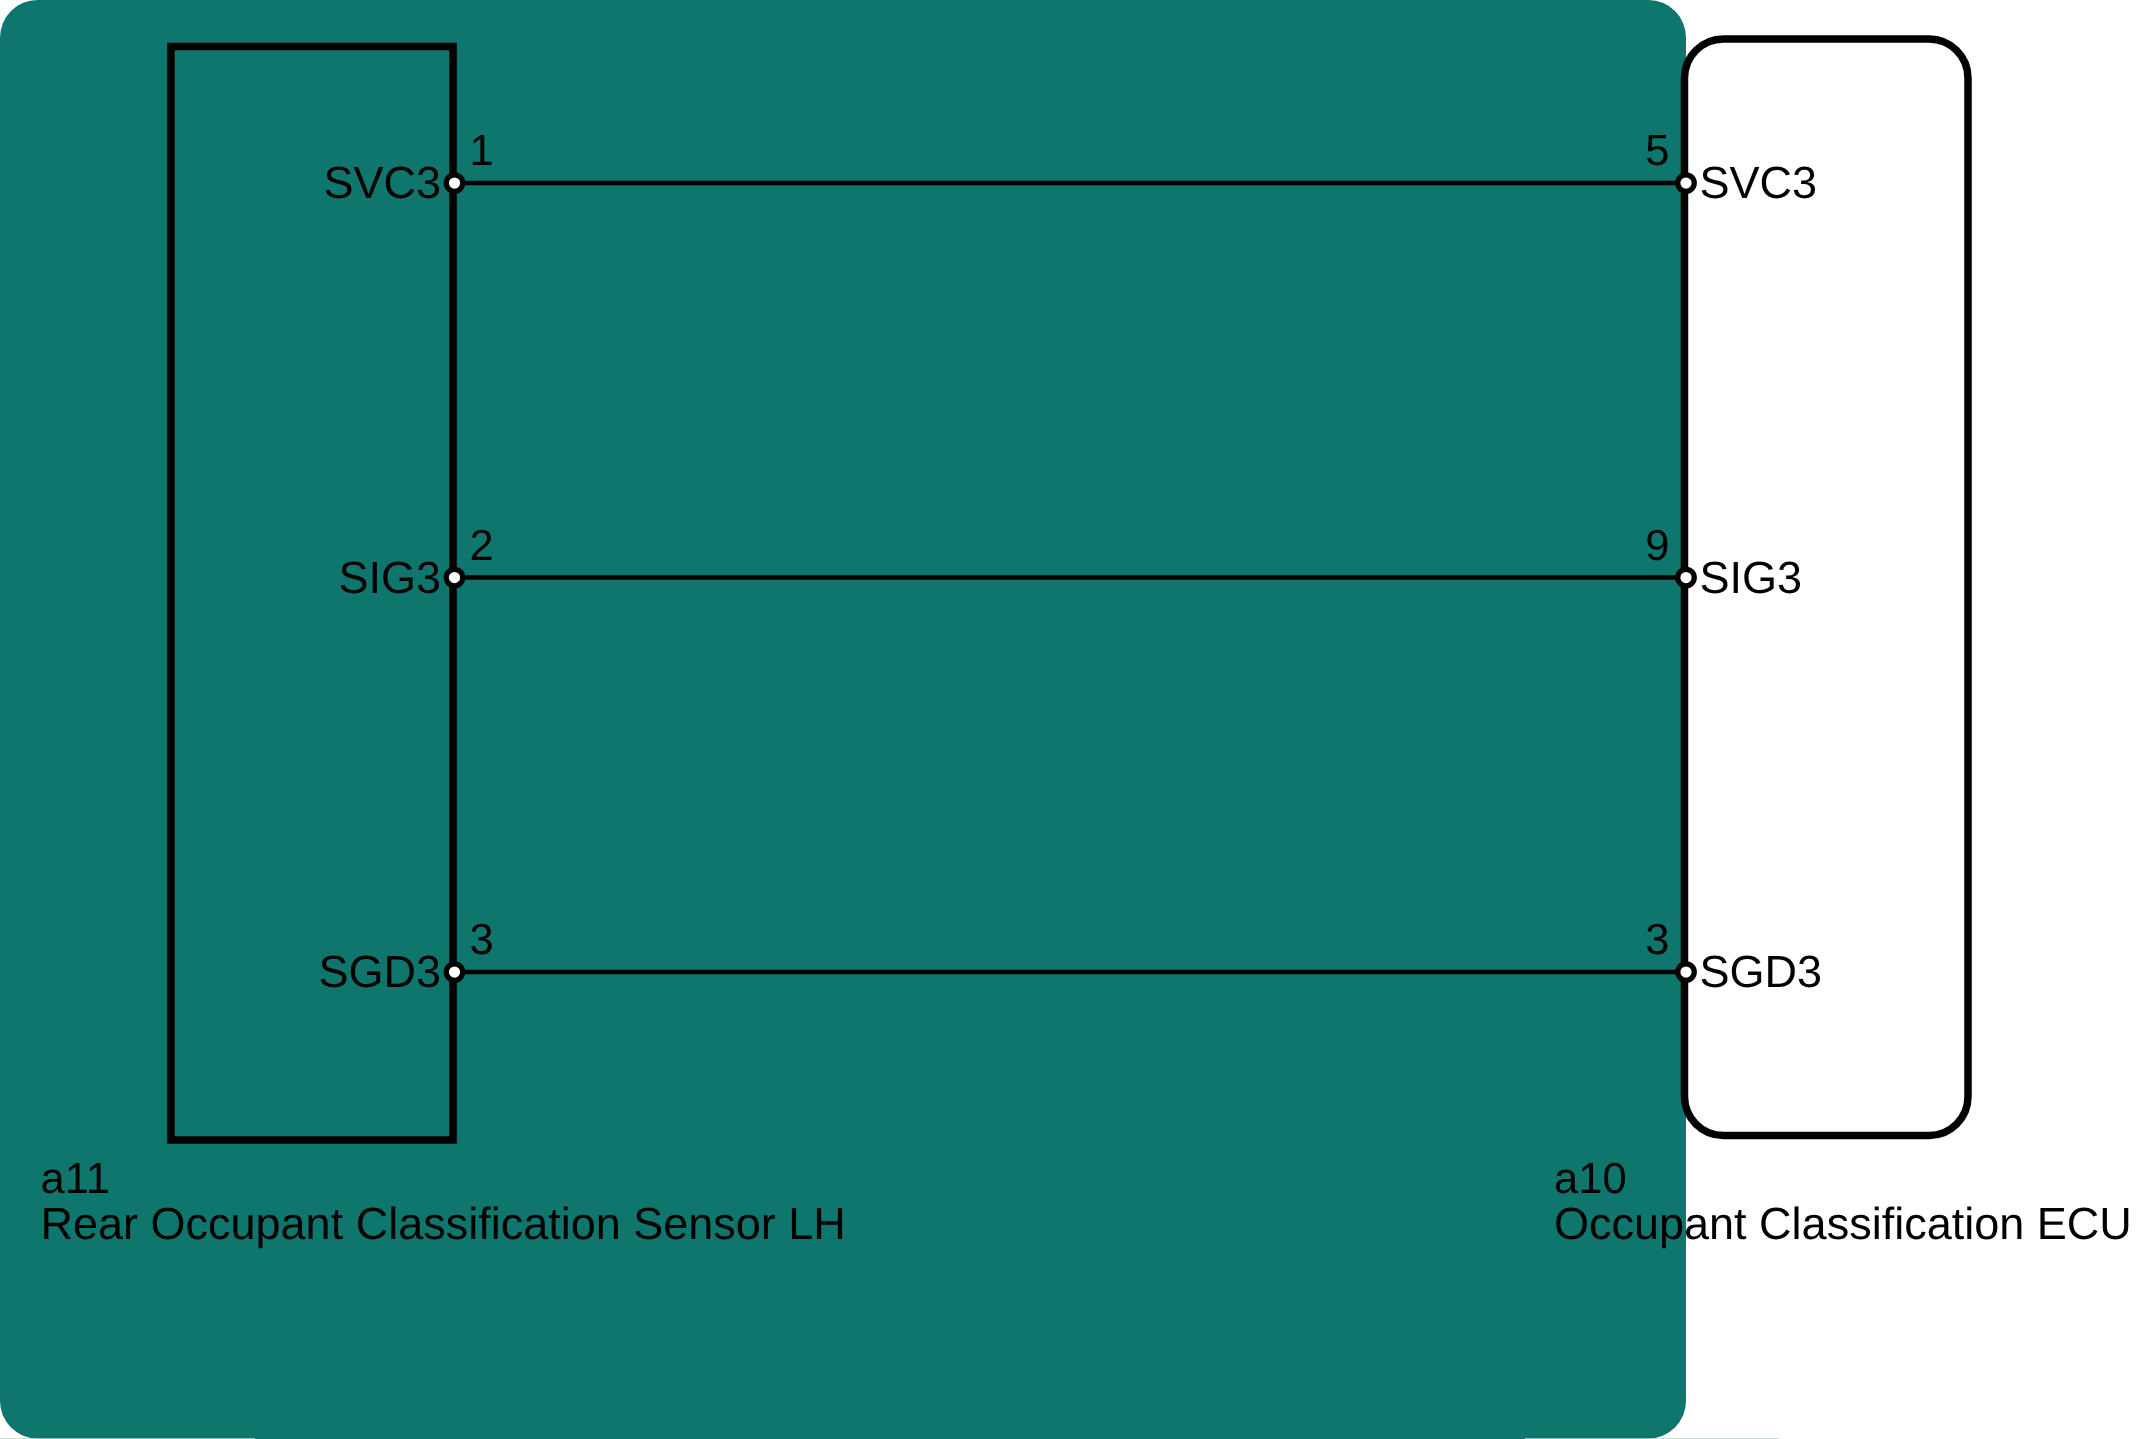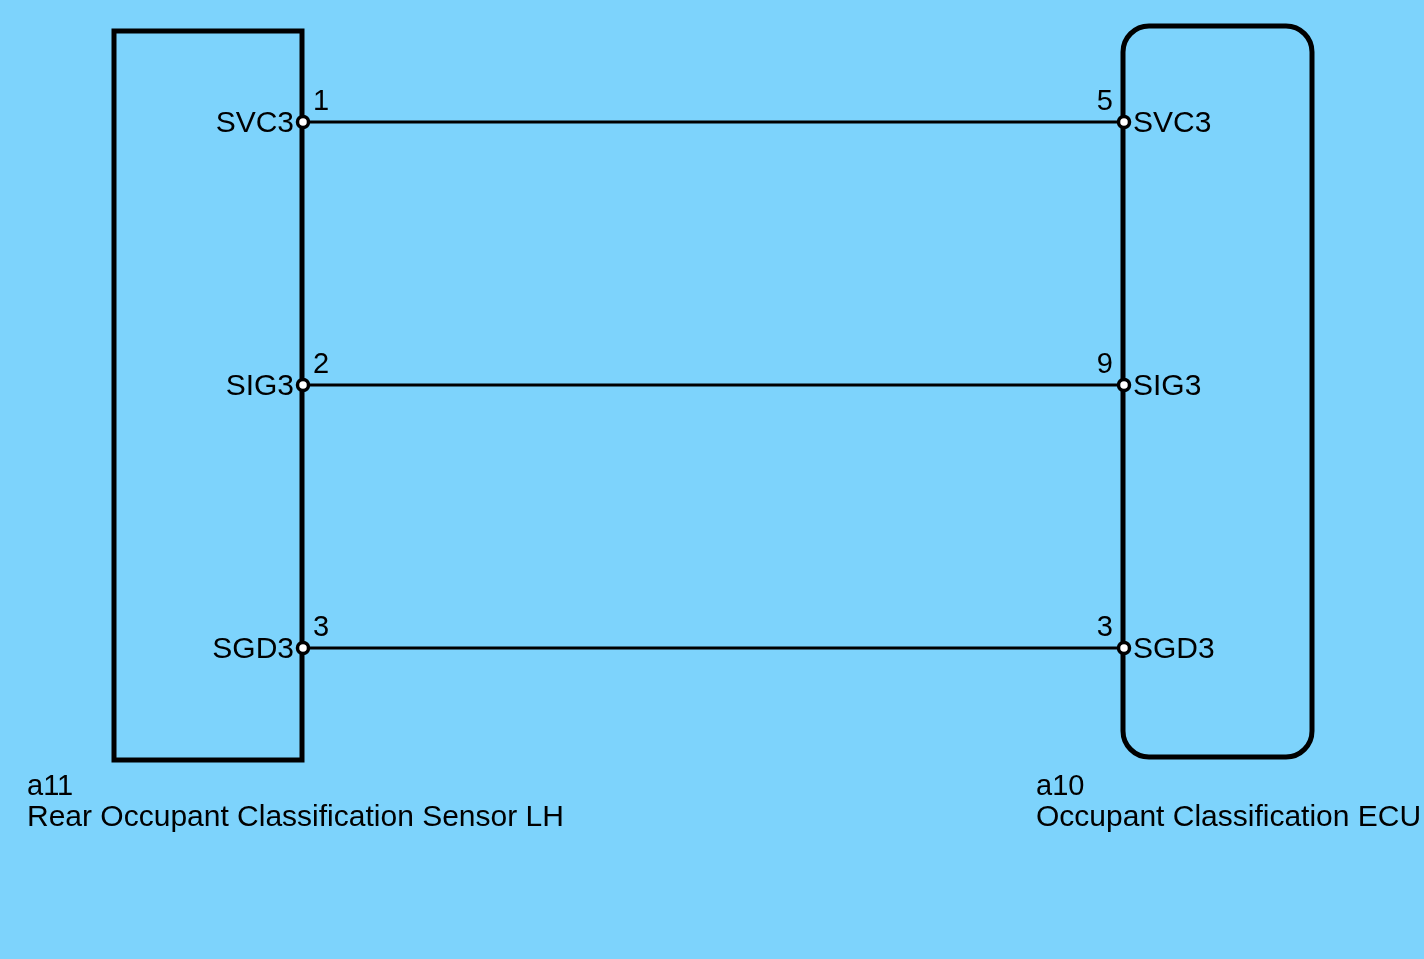--- a/index.html
+++ b/index.html
@@ -9,23 +9,24 @@
     background: #ffffff;
   }
   body {
     font-family: "Liberation Sans", sans-serif;
     width: 1424px;
     height: 959px;
     overflow: hidden;
   }
   #diagram-root {
     position: relative;
-    width: 1424px;
+    width: 1124px;
     height: 959px;
-    background: #7dd3fc;
+    background: #0f766e;
+    border-radius: 25px;
   }
   #diagram-svg {
     position: absolute;
     left: 0;
     top: 0;
     width: 1424px;
     height: 959px;
     display: block;
   }
   .conn-box {

